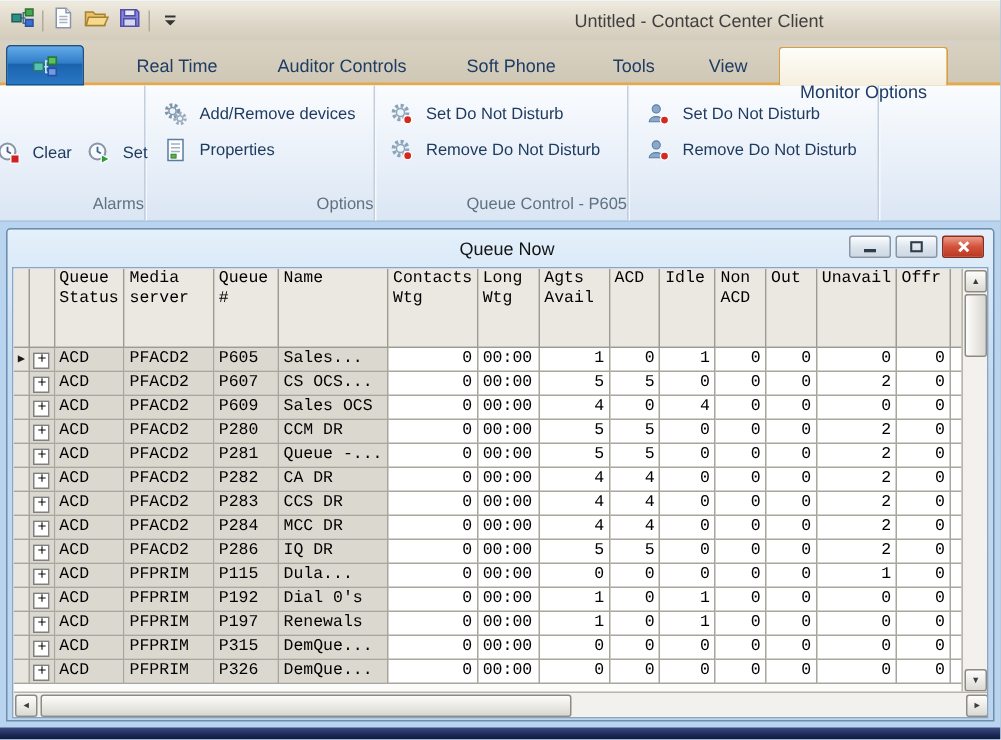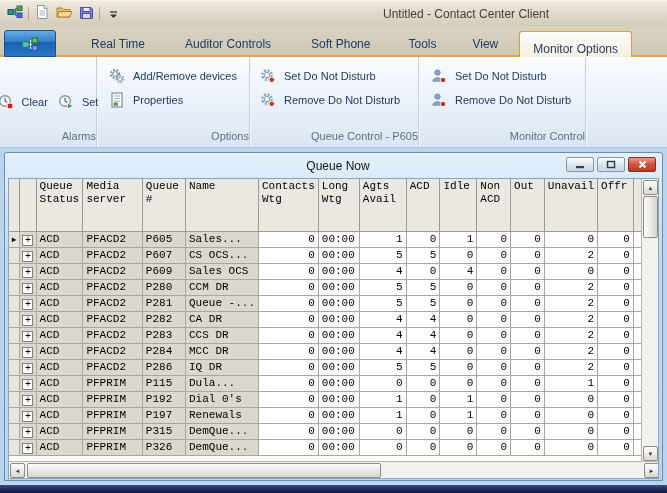--- a/index.html
+++ b/index.html
@@ -17,21 +17,21 @@
 
   
   .tabrow { position:absolute; left:0; top:27px; width:667px; height:30px;
     background:linear-gradient(#d9d2c2, #cfc7b5); display:flex; align-items:flex-end; }
   .tabrow::after { content:""; position:absolute; left:0; bottom:0; width:667px; height:2px; background:#e8a844; }
   .tab { position:relative; height:24px; padding:4px 13px 0 13px; font-size:12px; color:#1e3c64; white-space:nowrap; }
   .tab.apptab { width:52px; height:27px; margin-left:4px; border-radius:3px 3px 0 0;
     background:linear-gradient(#63abe8, #2f7cc8 45%, #1a62ae 46%, #2a77c4); border:1px solid #15538f;
     display:flex; align-items:center; justify-content:center; z-index:2; }
   .tab.active { background:linear-gradient(#fefdfa, #f6efdf); border:1px solid #d99f3f; border-bottom:none;
-    border-radius:3px 3px 0 0; z-index:2; height:26px; padding-top:10px; }
+    border-radius:3px 3px 0 0; z-index:2; height:26px; padding-top:22px; }
 
   
   .ribbon { position:absolute; left:0; top:57px; width:667px; height:91px;
     background:linear-gradient(#fafcfe, #e9f0f9 55%, #dbe6f3); border-bottom:1px solid #a9c4e0; display:flex; }
   .rgroup { position:relative; height:100%; display:flex; flex-direction:column;
     border-right:1px solid #c3cfdd; box-shadow:1px 0 0 #f6f9fc; }
   .g-alarms { width:97px; } .g-options { width:153px; } .g-queue { width:169px; } .g-monitor { width:167px; }
   .rcontent { flex:1; }
   .alarms-row { display:flex; align-items:center; justify-content:center; gap:10px; padding-top:20px; }
   .stack { display:flex; flex-direction:column; gap:8px; padding:11px 0 0 12px; }
@@ -261,21 +261,20 @@
           <span class="ricon">
             <svg width="16" height="16" viewBox="0 0 16 16">
               <circle cx="6.5" cy="4.6" r="2.7" fill="#8aa8cc" stroke="#5b7ca0" stroke-width="0.7"></circle>
               <path d="M1.8 13.2 C1.8 8.6 11.2 8.6 11.2 13.2 Z" fill="#8aa8cc" stroke="#5b7ca0" stroke-width="0.7"></path>
               <circle cx="12" cy="12" r="2.7" fill="#d42a1e" stroke="#ffffff" stroke-width="0.9"></circle>
             </svg>
           </span>
           <span class="rlabel">Remove Do Not Disturb</span>
         </div>
       </div>
-      <div class="gname">Monitor Control</div>
     </div>
 
     <div style="flex:1"></div>
   </div>
 
   <div class="client">
 
     <div class="qwin">
       <div class="qtitle">
         <span>Queue Now</span>

